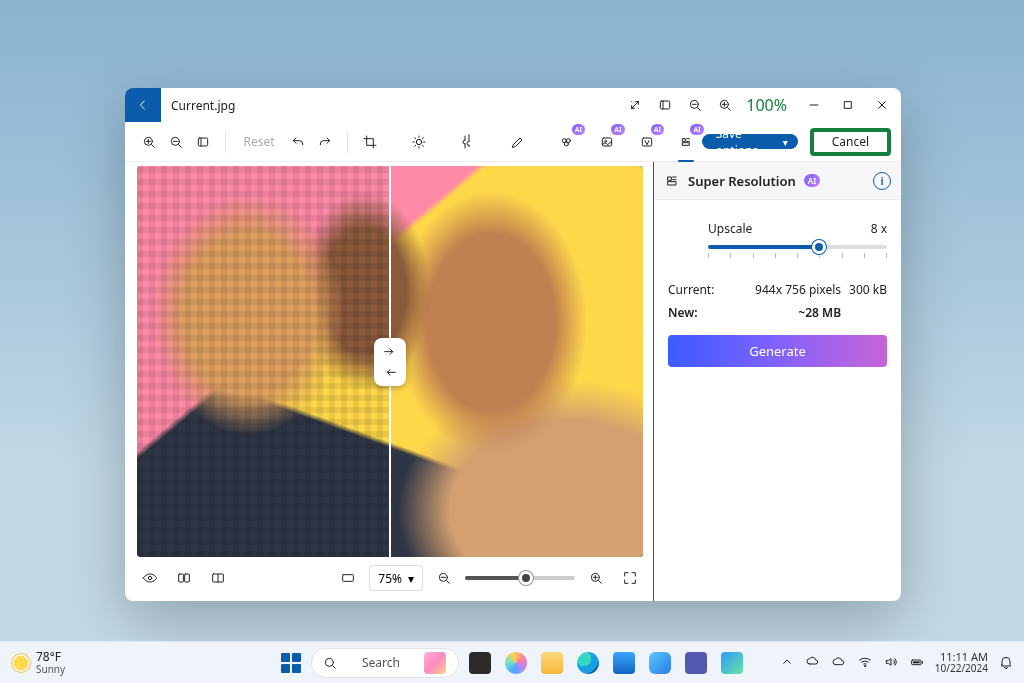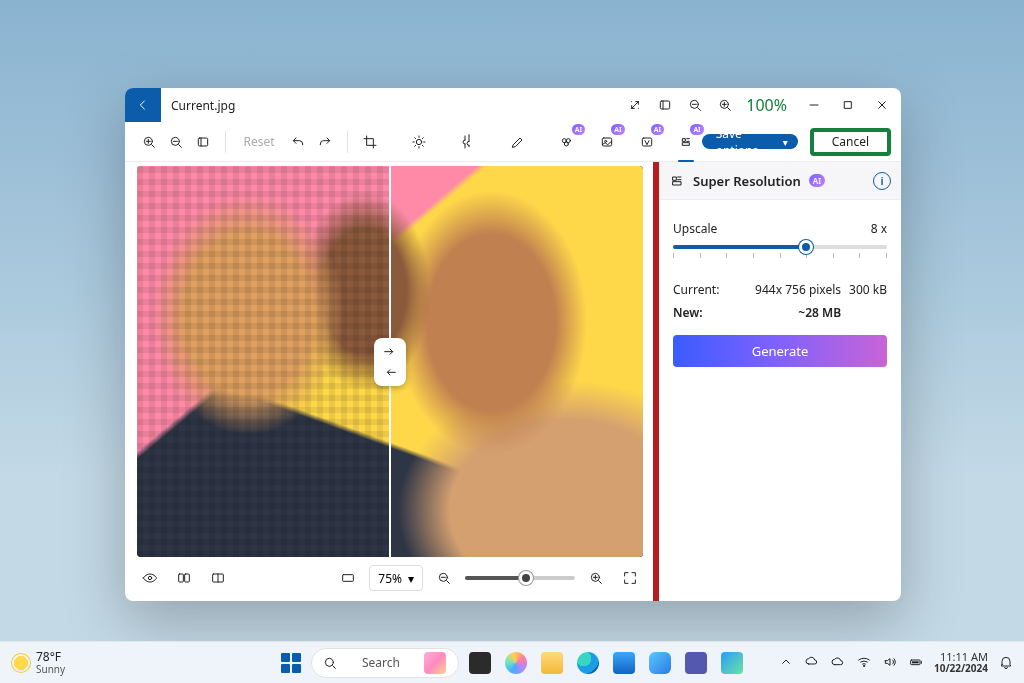--- a/index.html
+++ b/index.html
@@ -91,21 +91,21 @@
 .save-btn .chev { font-size:10px; }
 .cancel-btn {
   margin-left:8px; height:28px; padding:0 18px;
   border:4px solid #15803d; border-radius:4px;
   display:flex; align-items:center; font-size:12px; color:#222;
 }
 
 
 .body-area { flex:1; display:flex; }
 .canvas-col { flex:1; display:flex; flex-direction:column; padding:4px 10px 8px 12px; }
-.side-panel { width:248px; border-left:6px solid #b91c1c; display:flex; flex-direction:column; }
+.side-panel { width:248px; border-left:1px solid #b91c1c; display:flex; flex-direction:column; }
 
 .canvas {
   flex:1; border-radius:4px; overflow:hidden; position:relative;
   background:#3a3f4f;
 }
 .photo-bg {
   position:absolute; inset:0;
   background:
     radial-gradient(ellipse 160px 200px at 22% 38%, #e0a060 0 40%, transparent 60%),
     radial-gradient(ellipse 120px 180px at 45% 32%, #8b5a3c 0 35%, transparent 55%),
@@ -156,21 +156,21 @@
   height:38px; display:flex; align-items:center; gap:8px;
   padding:0 10px; background:#f6f6f8; border-bottom:1px solid #eee;
   font-size:13px; font-weight:600; color:#222;
 }
 .panel-header .ai-badge2 {
   background:linear-gradient(135deg,#7b61ff,#c084fc); color:#fff;
   font-size:8px; font-weight:600; padding:1px 4px; border-radius:7px;
 }
 .panel-header .info { margin-left:auto; width:18px; height:18px; border:1.5px solid #0b5cab; border-radius:50%; color:#0b5cab; font-size:11px; display:flex; align-items:center; justify-content:center; }
 .panel-body { padding:14px 14px; font-size:12px; color:#222; }
-.slider-row { margin-top:6px; }
+.slider-row { margin-top:6px;margin-left:40px; }
 .slider-label { display:flex; justify-content:space-between; font-size:12px; margin-bottom:8px; }
 .slider-track {
   height:4px; background:#ddd; border-radius:2px; position:relative; margin-bottom:4px;
 }
 .slider-track .fill { position:absolute; left:0; top:0; bottom:0; width:62%; background:#0b5cab; border-radius:2px; }
 .slider-track .thumb {
   position:absolute; left:62%; top:50%; transform:translate(-50%,-50%);
   width:14px; height:14px; border-radius:50%; background:#0b5cab; border:3px solid #fff;
   box-shadow:0 0 0 1px #0b5cab;
 }
@@ -221,21 +221,21 @@
 .ti.folder { background:linear-gradient(180deg,#ffd97a,#f5b83a); }
 .ti.edge { background:radial-gradient(circle at 30% 30%,#37d6c2 0 35%,#1b9de3 36% 70%,#0b5cab 71% 100%); border-radius:50%; }
 .ti.store { background:linear-gradient(180deg,#3aa6ff,#1064c0); }
 .ti.blue1 { background:linear-gradient(135deg,#5ac8ff,#2a7ae3); border-radius:6px; }
 .ti.teams { background:#5558af; }
 .ti.photos { background:linear-gradient(135deg,#2a9bff,#6be3a0); }
 
 .tray { margin-left:auto; display:flex; align-items:center; gap:10px; padding-right:10px; color:#333; }
 .tray .clk { text-align:right; line-height:1.05; }
 .tray .clk .time { font-size:11px; }
-.tray .clk .date { font-size:10px;font-weight:bold; }
+.tray .clk .date { font-size:10px; }
 .tray-icon { width:16px; height:16px; display:flex; align-items:center; justify-content:center; }
 
 svg { width:16px; height:16px; stroke:#222; stroke-width:1.5; fill:none; stroke-linecap:round; stroke-linejoin:round; }
 .white svg { stroke:#fff; }
 </style>
 </head>
 <body>
 
 <div class="wallpaper-swirl"></div>
 

